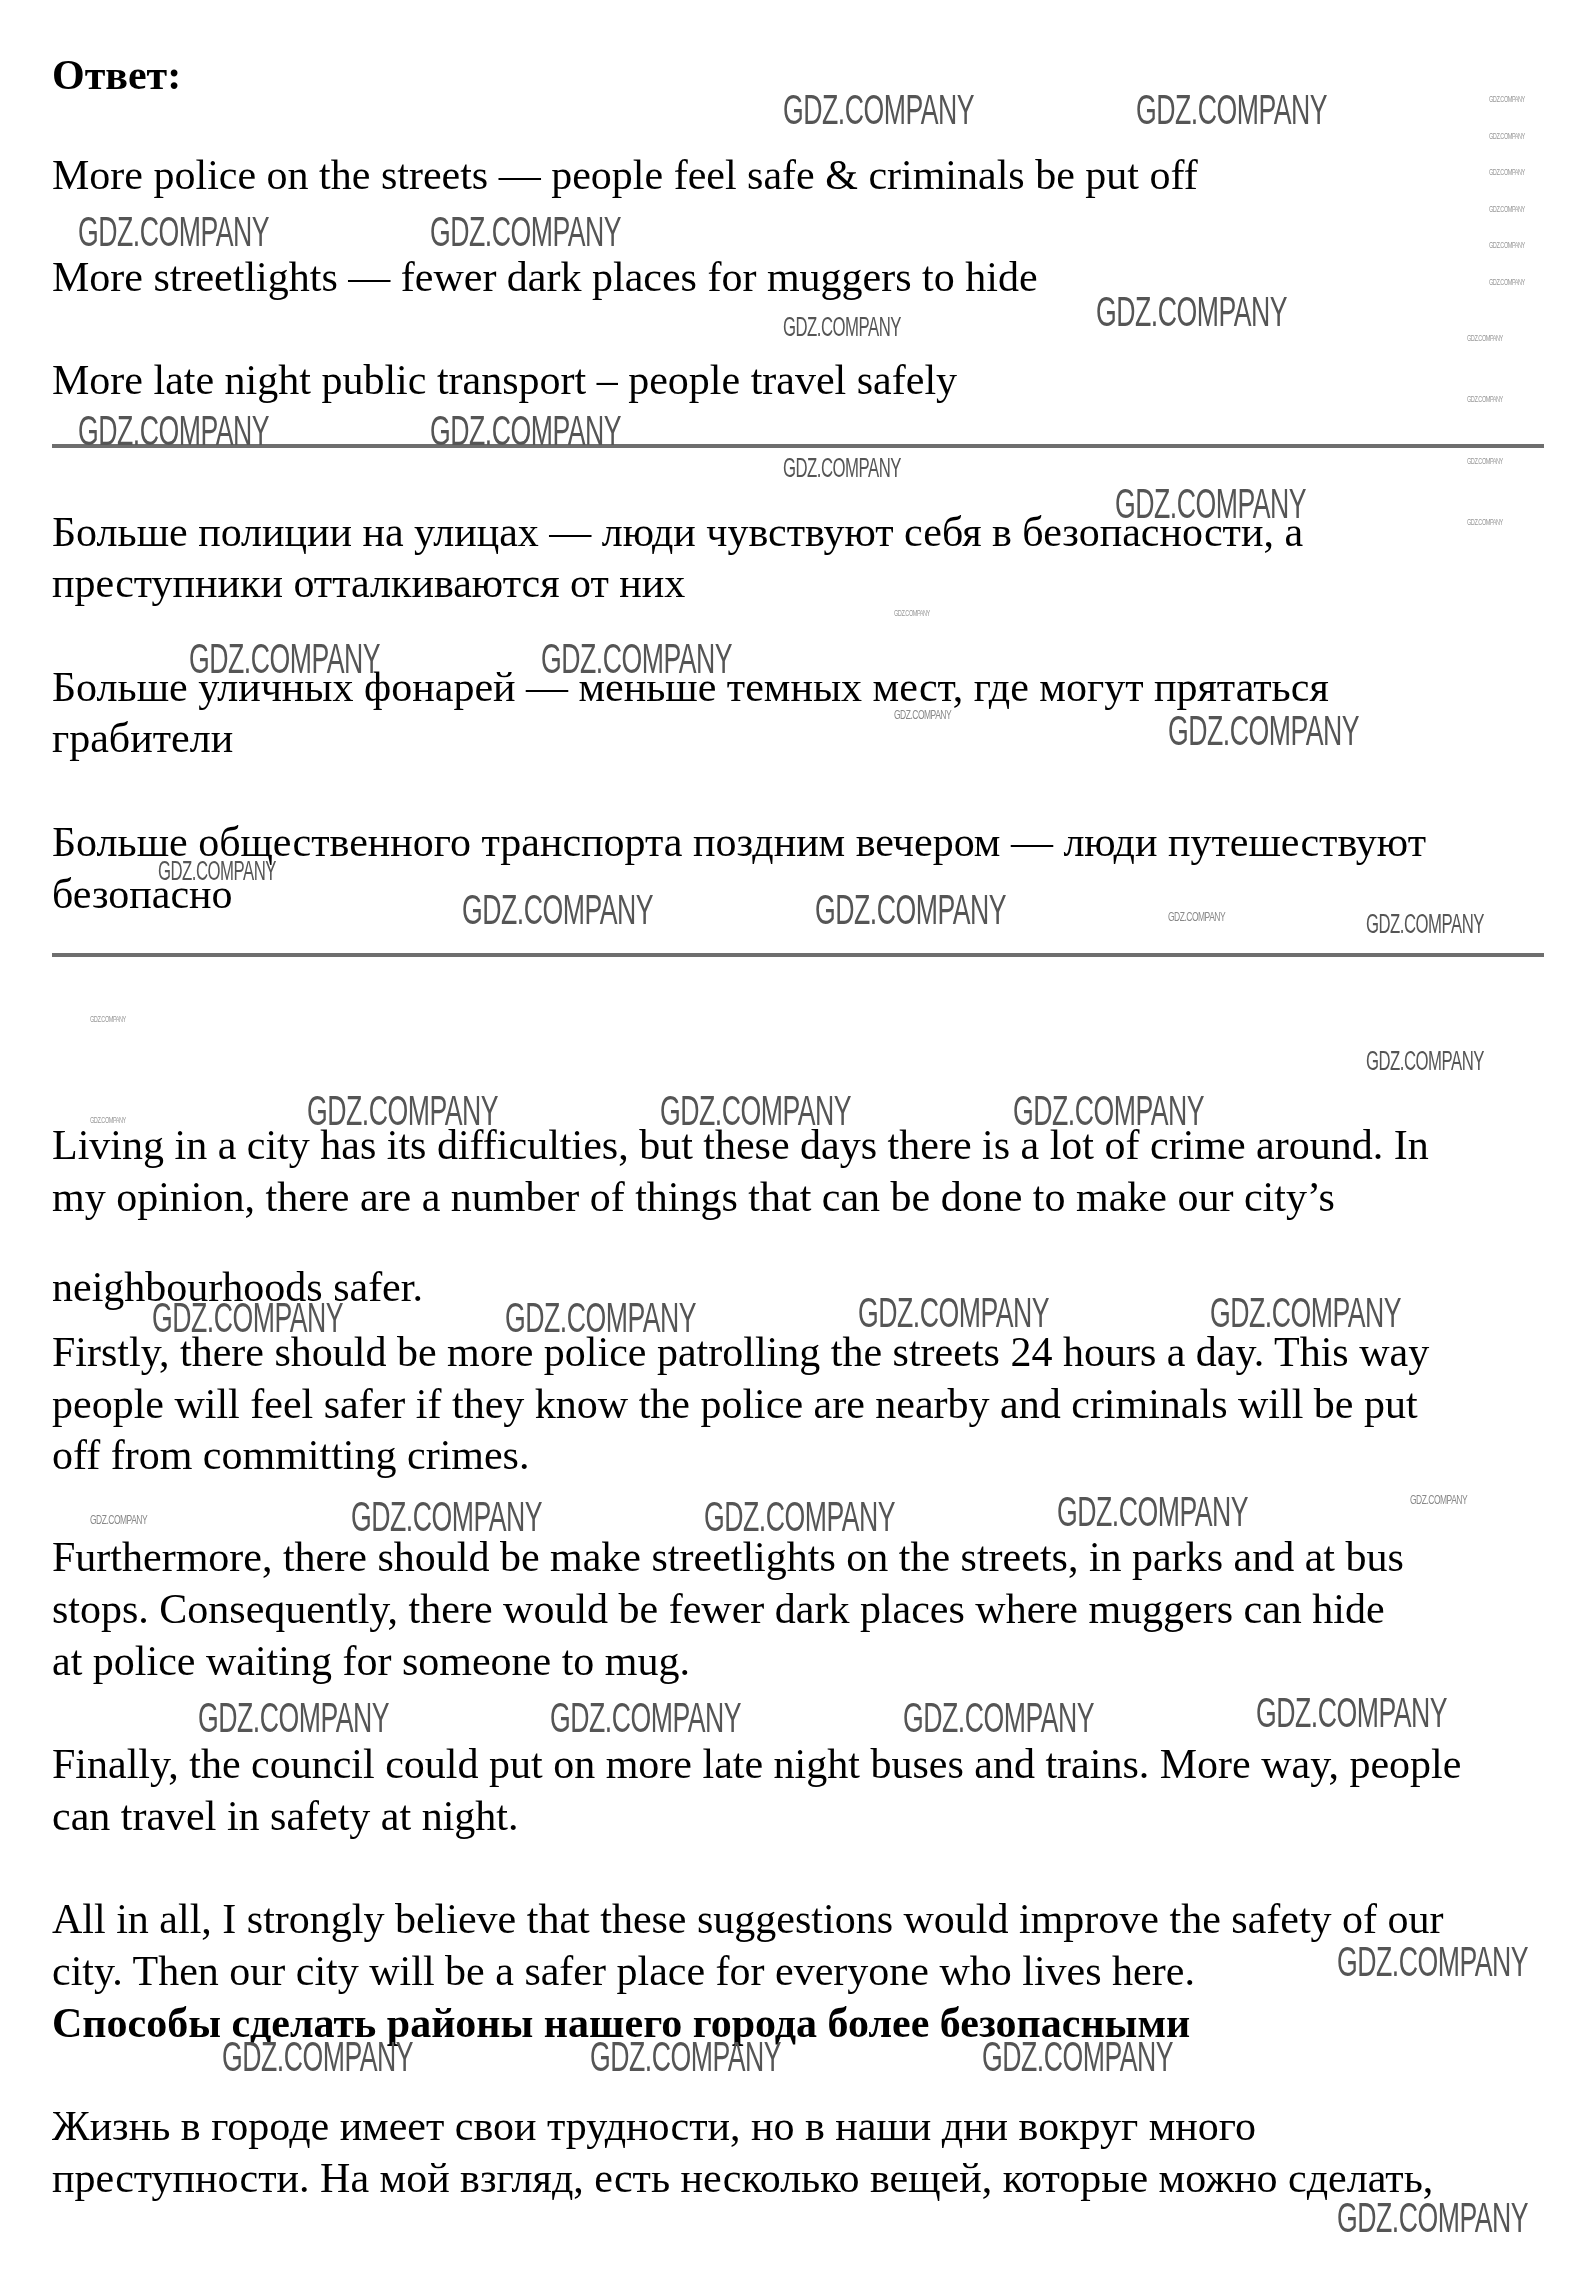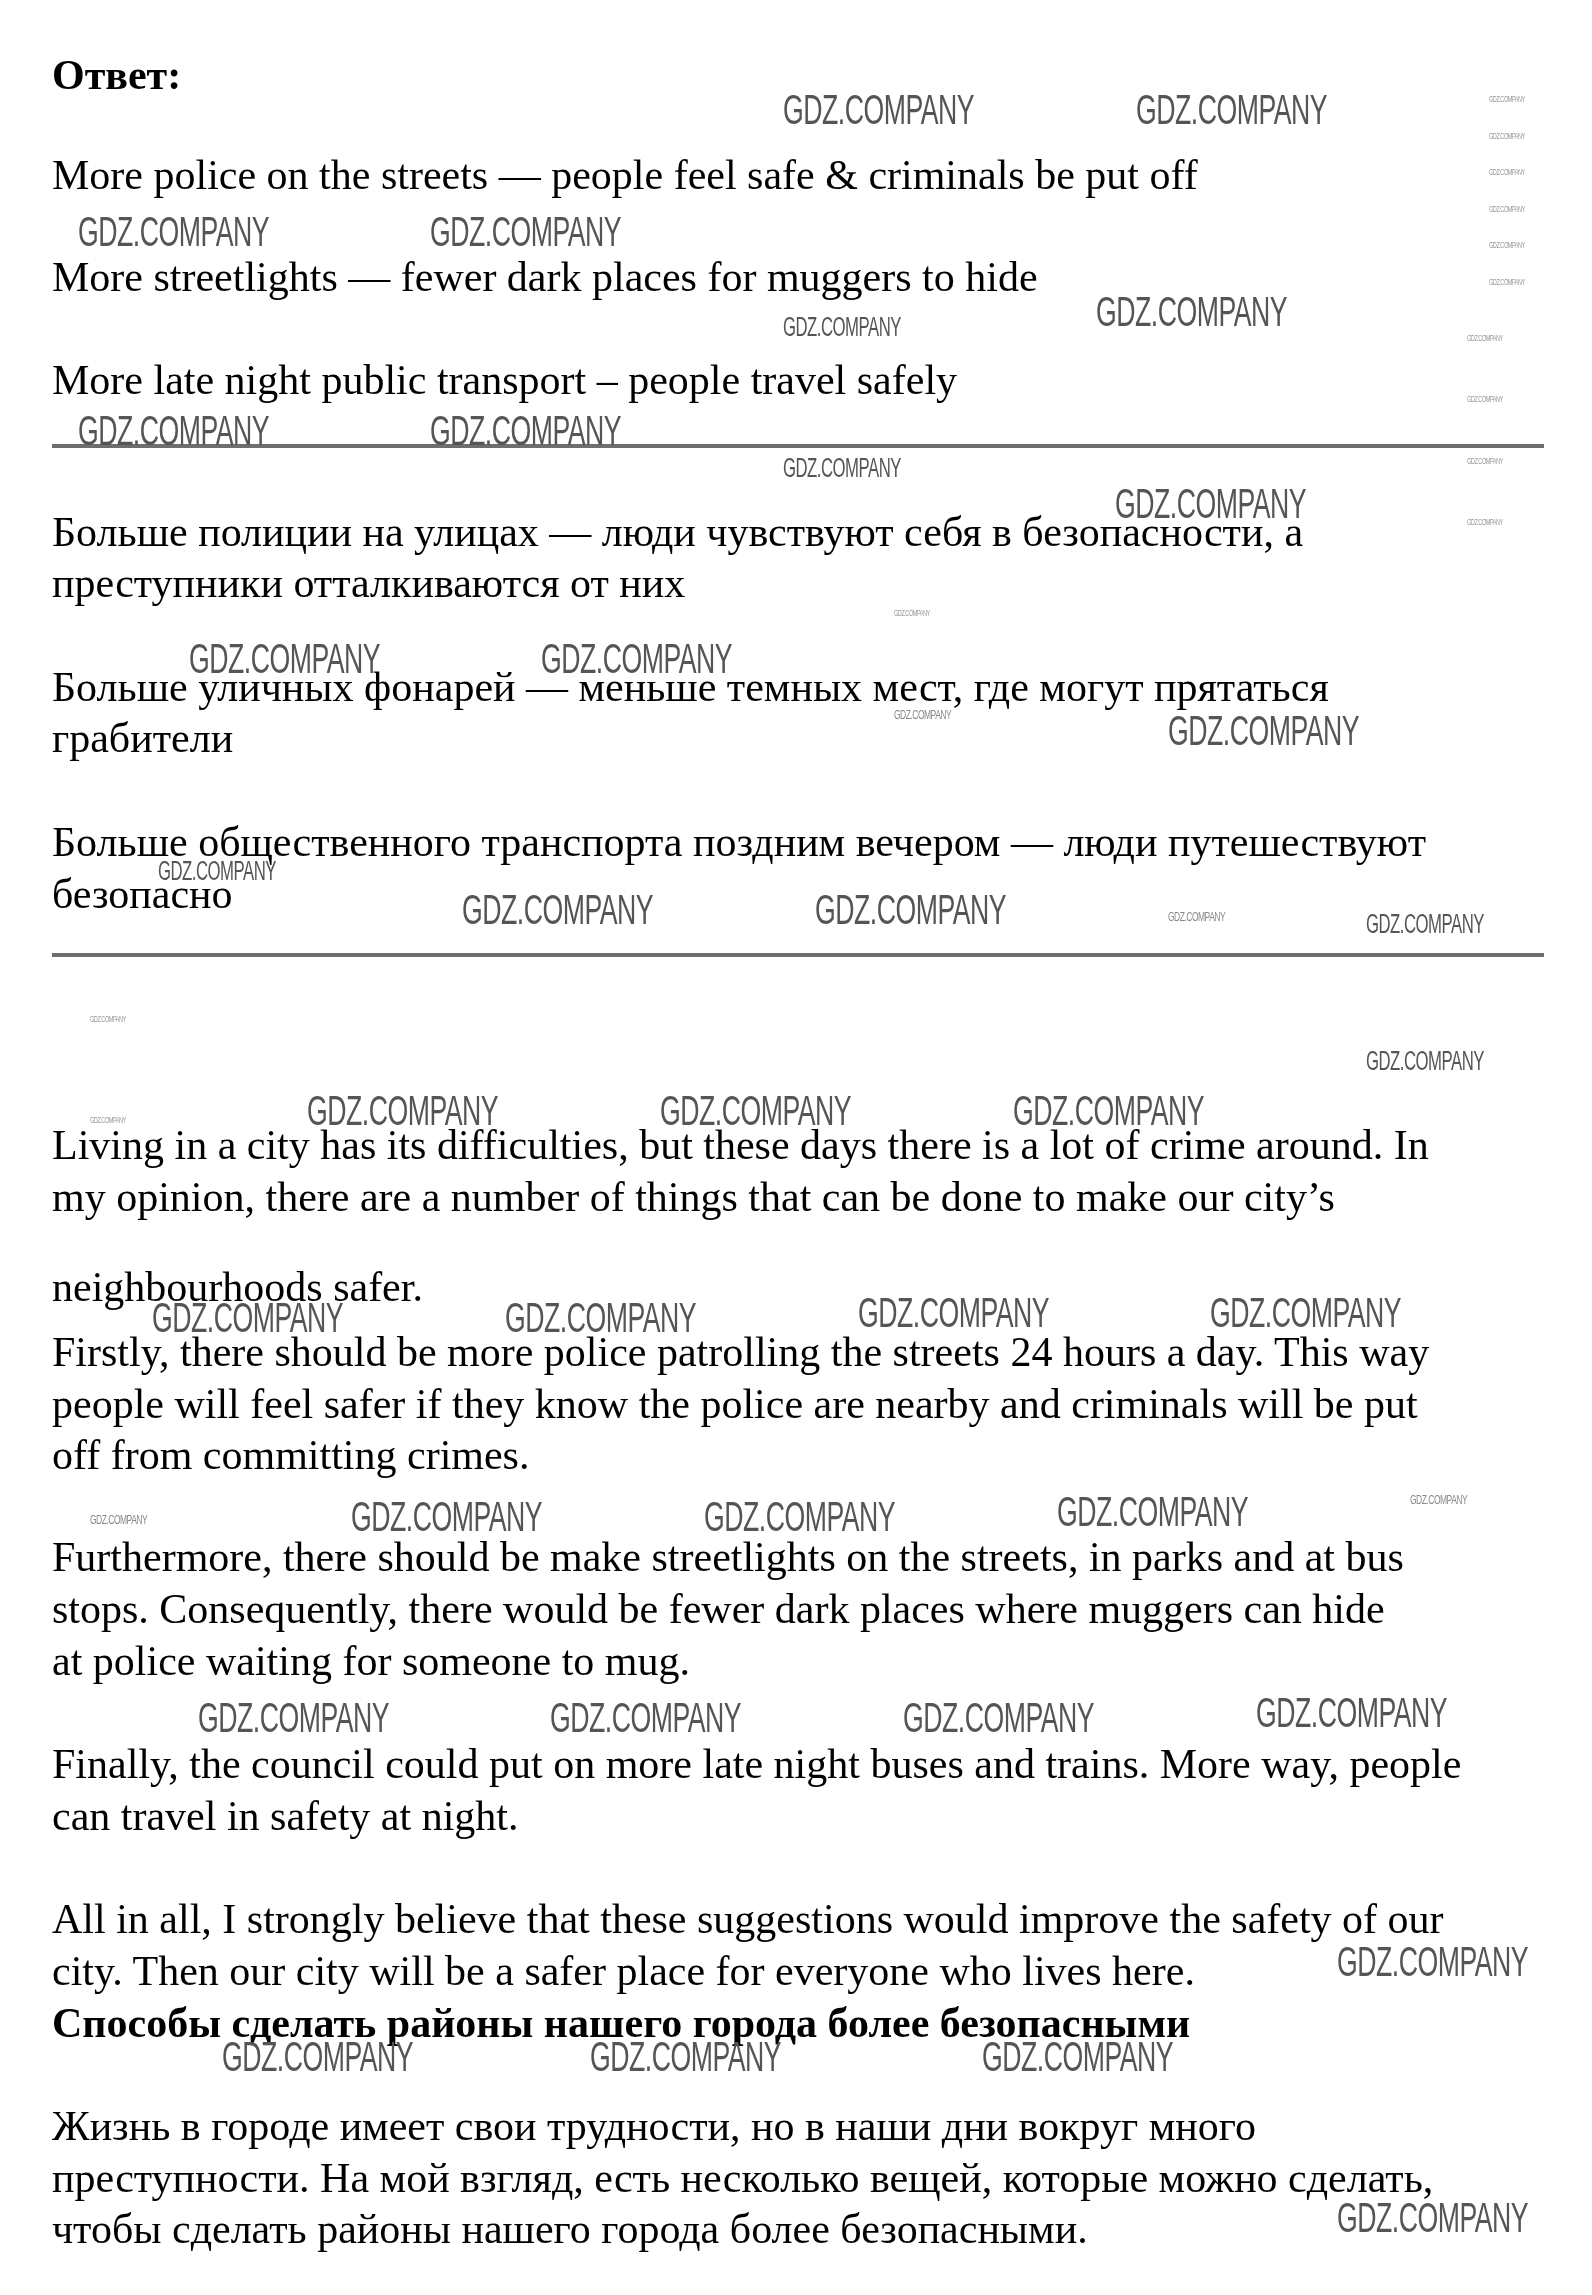--- a/index.html
+++ b/index.html
@@ -55,21 +55,20 @@
   <div class="line" style="top:1738px;">Finally, the council could put on more late night buses and trains. More way, people</div>
   <div class="line" style="top:1790px;">can travel in safety at night.</div>
 
   <div class="line" style="top:1893px;text-align:right;">All in all, I strongly believe that these suggestions would improve the safety of our</div>
   <div class="line" style="top:1945px;">city. Then our city will be a safer place for everyone who lives here.</div>
 
   <div class="line bold" style="top:1997px;">Способы сделать районы нашего города более безопасными</div>
 
   <div class="line" style="top:2100px;">Жизнь в городе имеет свои трудности, но в наши дни вокруг много</div>
   <div class="line" style="top:2152px;">преступности. На мой взгляд, есть несколько вещей, которые можно сделать,</div>
-  <div class="line" style="top:2203px;">чтобы сделать районы нашего города более безопасными.</div>
 
   <div class="wm big" style="left:783px;top:85px;">GDZ.COMPANY</div>
   <div class="wm big" style="left:1136px;top:85px;">GDZ.COMPANY</div>
   <div class="wm tiny" style="left:1489px;top:94px;">GDZ.COMPANY</div>
   <div class="wm tiny" style="left:1489px;top:131px;">GDZ.COMPANY</div>
   <div class="wm tiny" style="left:1489px;top:167px;">GDZ.COMPANY</div>
   <div class="wm tiny" style="left:1489px;top:204px;">GDZ.COMPANY</div>
   <div class="wm tiny" style="left:1489px;top:240px;">GDZ.COMPANY</div>
   <div class="wm tiny" style="left:1489px;top:277px;">GDZ.COMPANY</div>
   <div class="wm big" style="left:78px;top:207px;">GDZ.COMPANY</div>

